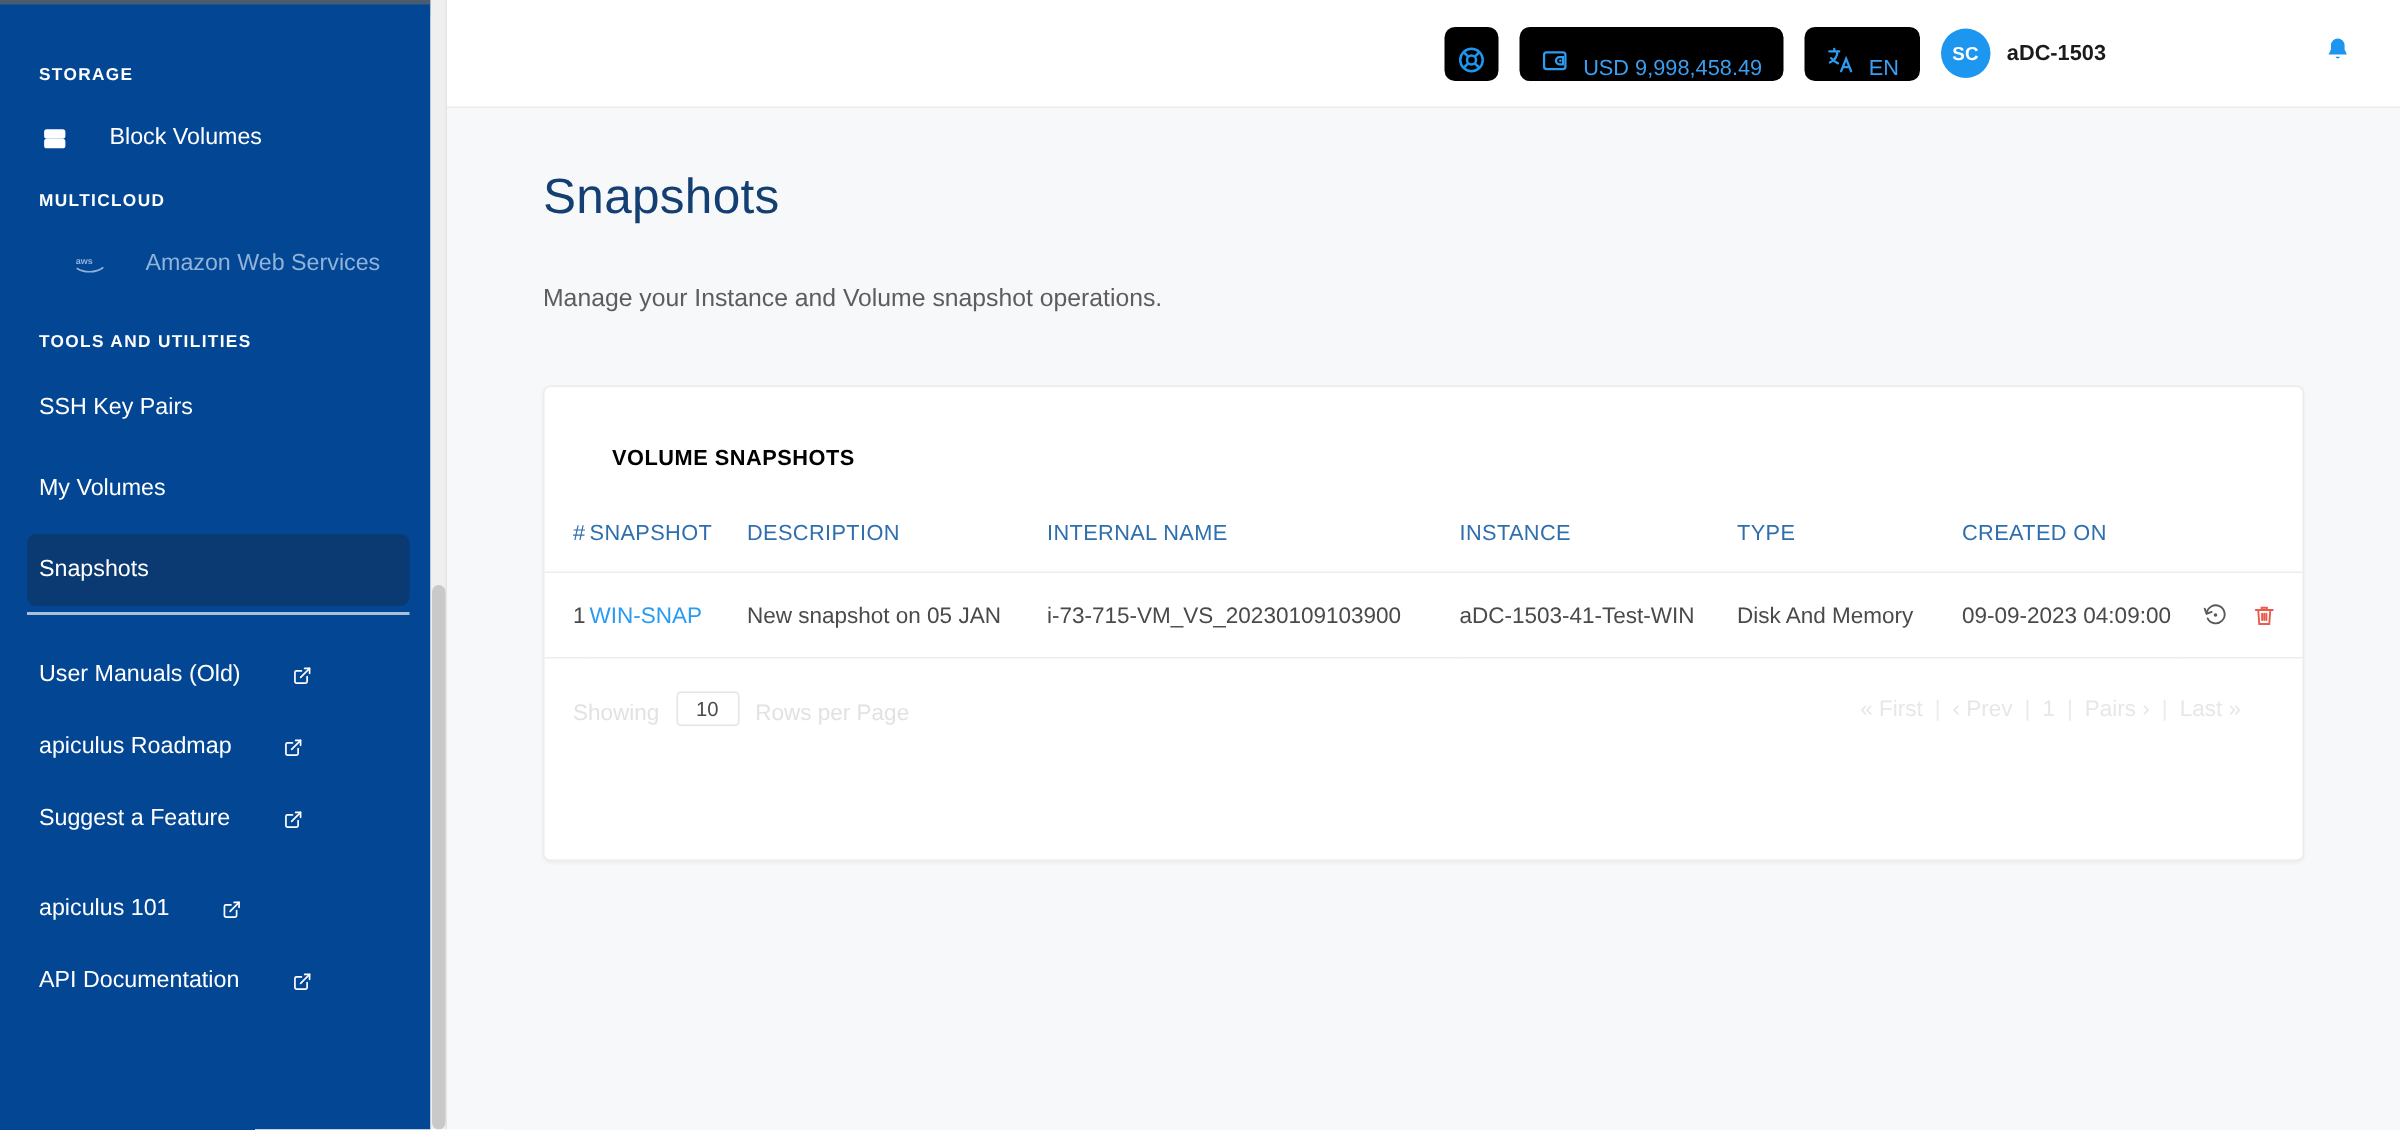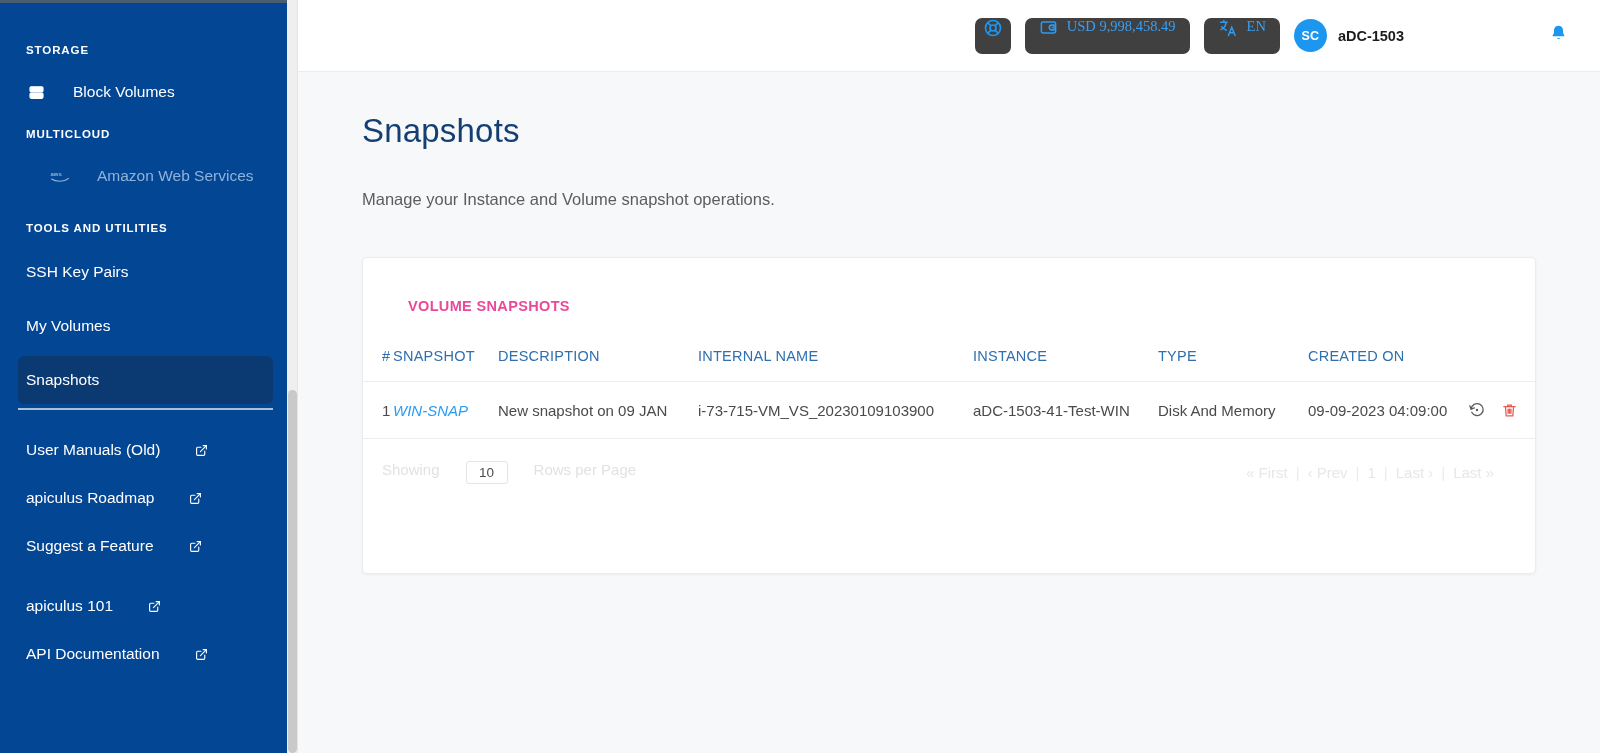--- a/index.html
+++ b/index.html
@@ -72,26 +72,25 @@
   
   .main { flex: 1 1 auto; height: 753px; background: #f7f8fa; position: relative; overflow: hidden; }
 
   .topbar {
     height: 72px; background: #ffffff;
     display: flex; align-items: center; justify-content: flex-end;
     padding: 0 28px 0 0;
     border-bottom: 1px solid #ededed;
   }
   .chip {
-    display: flex; align-items: flex-start; gap: 9px;
-    background: #404040; border-radius: 7px;
+    display: flex; align-items: flex-end; gap: 9px;
+    background: #000000; border-radius: 7px;
     height: 36px; padding: 0 14px;
     color: #2d9bf0; font-size: 14.5px;
     margin-right: 14px;
-    font-family: Liberation Serif, serif;
   }
   .chip.icononly { padding: 0; width: 36px; justify-content: center; }
   .chip .chiptext { color: #3a9ef2; font-size: 14.5px; }
   .avatar {
     width: 33px; height: 33px; border-radius: 50%;
     background: #1d96f0; color: #fff;
     display: flex; align-items: center; justify-content: center;
     font-size: 12.5px; font-weight: 700; letter-spacing: .3px;
   }
   .user {
@@ -120,21 +119,21 @@
     padding: 0 0 20px 0;
     height: 317px;
   }
   .tabs {
     display: flex; align-items: flex-end; gap: 0;
     padding: 26px 0 0 19px;
     height: 68px;
   }
   .tab {
     font-size: 14.5px; font-weight: 700; letter-spacing: .35px;
-    color: #ec4899; padding: 0 26px 12px 26px;
+    color: #000000; padding: 0 26px 12px 26px;
     position: relative;
   }
   .tab.active { color: #2a9bf2; }
   .tab.active::after {
     content: ""; position: absolute; left: 0; right: 0; bottom: 0;
     height: 3px; background: #2a9bf2;
   }
 
   table.grid { width: 100%; border-collapse: collapse; margin-top: 22px; }
   table.grid th {
@@ -143,30 +142,30 @@
     padding: 0 0 17px 0;
     letter-spacing: .25px;
     white-space: nowrap;
   }
   table.grid tbody tr { border-top: 1px solid #ededed; border-bottom: 1px solid #ededed; }
   table.grid td {
     font-size: 15px; color: #4a4a4a;
     padding: 18px 0 18px 0;
     white-space: nowrap;
   }
-  td.c-link a, .snaplink { color: #2a9bf2; text-decoration: none; font-style: italic; }
+  td.c-link a, .snaplink { color: #2a9bf2; text-decoration: none; }
   .col-num { width: 30px; padding-left: 19px !important; }
   .actions { display: flex; align-items: center; gap: 12px; justify-content: flex-end; padding-right: 16px; }
   .act { display: inline-flex; align-items: center; justify-content: center; width: 20px; height: 20px; }
 
   .tfoot {
     display: flex; align-items: center; justify-content: space-between;
     padding: 22px 19px 0 19px;
   }
-  .showing { display: flex; align-items: flex-start; gap: 26px; font-size: 15px; color: #e2e2e2; }
+  .showing { display: flex; align-items: flex-end; gap: 11px; font-size: 15px; color: #e2e2e2; }
   .rowsbox {
     width: 42px; height: 23px; border: 1px solid #e4e4e4; border-radius: 3px;
     display: flex; align-items: center; justify-content: center;
     font-size: 13.5px; color: #4a4a4a; background: #fff;
   }
   .pager { display: flex; align-items: center; gap: 8px; font-size: 15px; color: #e7e7e7; padding-right: 22px; }
   .pager .sep { color: #ebebeb; }
 </style>
 </head>
 <body>
@@ -358,21 +357,21 @@
               <th>CREATED ON</th>
               <th style="width:80px"></th>
             </tr>
           </thead>
           <tbody>
             <tr>
               <td class="col-num">1</td>
               <td class="c-link">
                 <span class="snaplink">WIN-SNAP</span>
               </td>
-              <td>New snapshot on 09 JAN</td>
+              <td>New snapshot on 05 JAN</td>
               <td>i-73-715-VM_VS_20230109103900</td>
               <td>aDC-1503-41-Test-WIN</td>
               <td>Disk And Memory</td>
               <td>09-09-2023 04:09:00</td>
               <td>
                 <div class="actions">
                   <span class="act">
                     <svg width="18" height="18" viewBox="0 0 24 24" fill="none" stroke="#5b5b5b" stroke-width="1.7" stroke-linecap="round">
                       <path d="M4.2 10.6A8 8 0 1 1 5 15"></path>
                       <polyline points="2.4,6.4 4.1,10.9 8.6,9.3"></polyline>
@@ -399,21 +398,21 @@
             <span class="rowsbox">10</span>
             <span>Rows per Page</span>
           </div>
           <div class="pager">
             <span>« First</span>
             <span class="sep">|</span>
             <span>‹ Prev</span>
             <span class="sep">|</span>
             <span>1</span>
             <span class="sep">|</span>
-            <span>Last ›</span>
+            <span>Pairs ›</span>
             <span class="sep">|</span>
             <span>Last »</span>
           </div>
         </div>
       </section>
     </div>
   </div>
 </div>
 
 </body></html>

